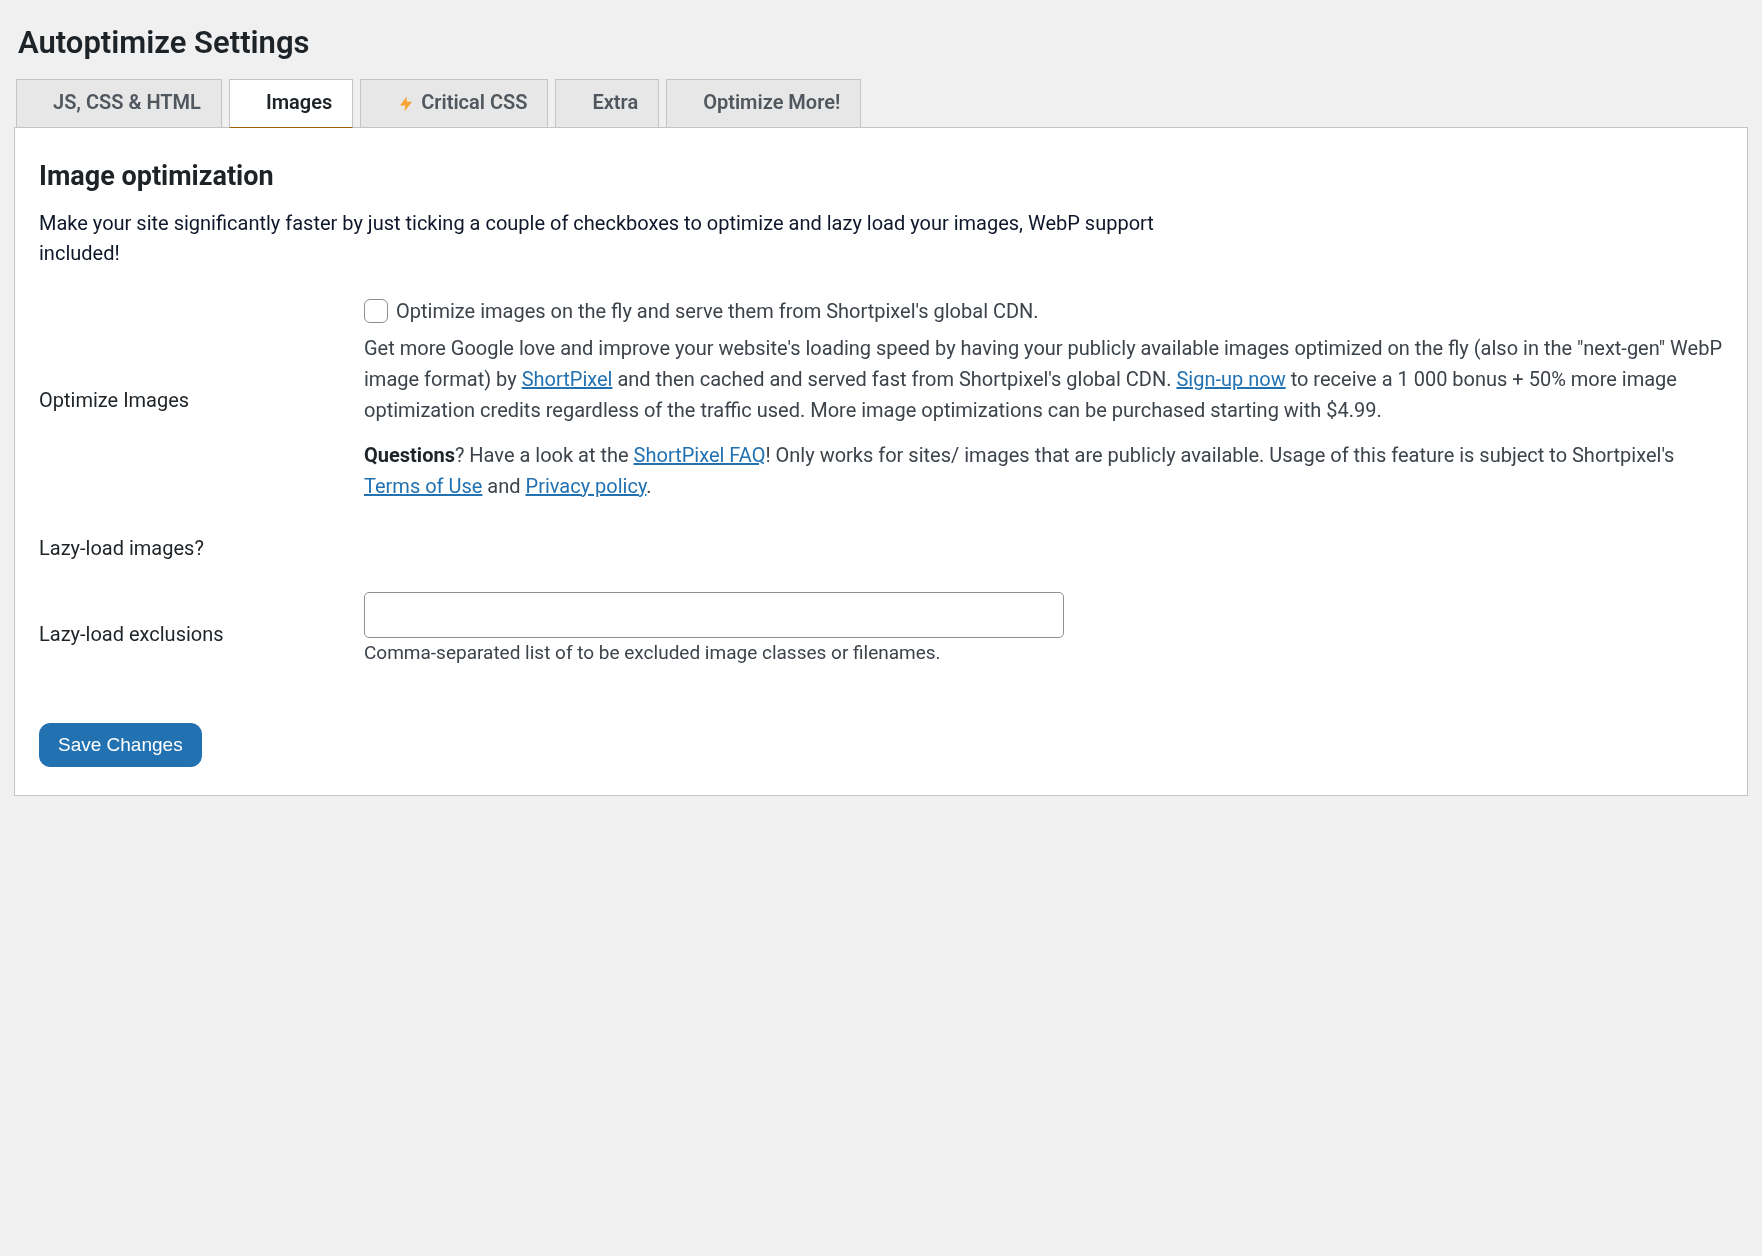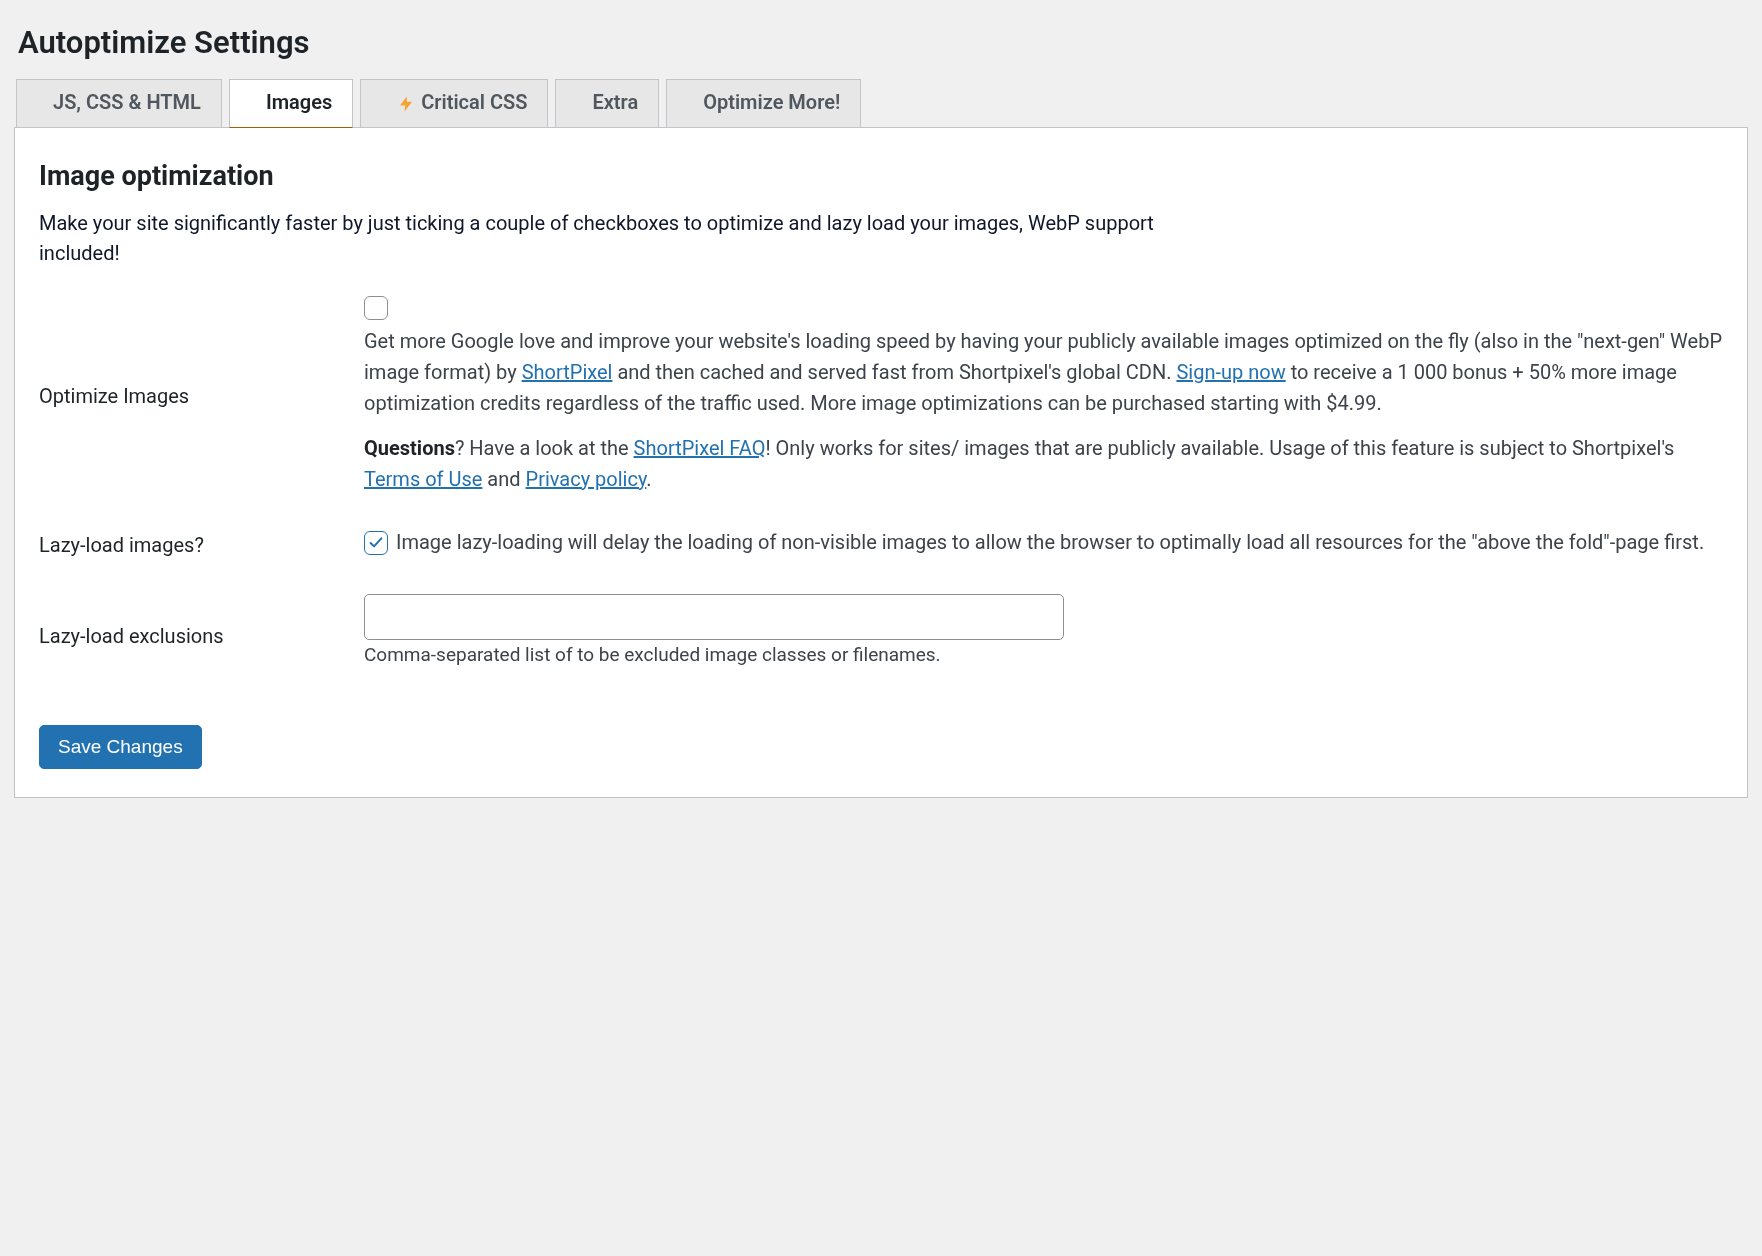--- a/index.html
+++ b/index.html
@@ -141,21 +141,21 @@
     }
     .help-text {
       margin-top: 0;
       font-size: 19px;
       color: #3c434a;
     }
     .save-button {
       background: #2271b1;
       color: #fff;
       border: 1px solid #2271b1;
-      border-radius: 5px;
+      border-radius: 11px;
       padding: 10px 18px;
       font-size: 19px;
       cursor: pointer;
       margin-top: 24px;
     }
   </style>
 </head>
 <body>
 
 <h1 class="page-title">Autoptimize Settings</h1>
@@ -179,43 +179,34 @@
 
   <h2 class="section-title">Image optimization</h2>
   <p class="section-desc">Make your site significantly faster by just ticking a couple of checkboxes to optimize and lazy load your images, WebP support included!</p>
 
   
   <div class="form-row">
     <div class="label-col">Optimize Images</div>
     <div class="field-col">
       <div class="check-line">
         <span class="faux-checkbox"></span>
+        <span>Optimize images on the fly and serve them from Shortpixel's global CDN.</span>
       </div>
       <p class="desc-p">
         <span>Get more Google love and improve your website's loading speed by having your publicly available images optimized on the fly (also in the "next-gen" WebP image format) by </span><a href="#" class="inline-link">ShortPixel</a><span> and then cached and served fast from Shortpixel's global CDN. </span><a href="#" class="inline-link">Sign-up now</a><span> to receive a 1 000 bonus + 50% more image optimization credits regardless of the traffic used. More image optimizations can be purchased starting with $4.99.</span>
       </p>
       <p class="desc-p">
         <strong>Questions</strong><span>? Have a look at the </span><a href="#" class="inline-link">ShortPixel FAQ</a><span>! Only works for sites/ images that are publicly available. Usage of this feature is subject to Shortpixel's </span><a href="#" class="inline-link">Terms of Use</a><span> and </span><a href="#" class="inline-link">Privacy policy</a><span>.</span>
       </p>
     </div>
   </div>
 
   
   <div class="form-row">
     <div class="label-col">Lazy-load images?</div>
-    <div class="field-col">
-      <div class="check-line" style="align-items:flex-start;">
-        <span class="faux-checkbox checked" style="margin-top:4px;">
-          <svg viewBox="0 0 24 24">
-              <path d="M4 12 L9 17 L20 5" stroke="#2271b1" stroke-width="3" fill="none" stroke-linecap="round" stroke-linejoin="round"></path>
-            </svg>
-        </span>
-        <span>Image lazy-loading will delay the loading of non-visible images to allow the browser to optimally load all resources for the "above the fold"-page first.</span>
-      </div>
-    </div>
   </div>
 
   
   <div class="form-row">
     <div class="label-col" style="padding-top:10px;">Lazy-load exclusions</div>
     <div class="field-col">
       <input type="text" class="text-input" value="" style="">
       <div class="help-text">Comma-separated list of to be excluded image classes or filenames.</div>
     </div>
   </div>

